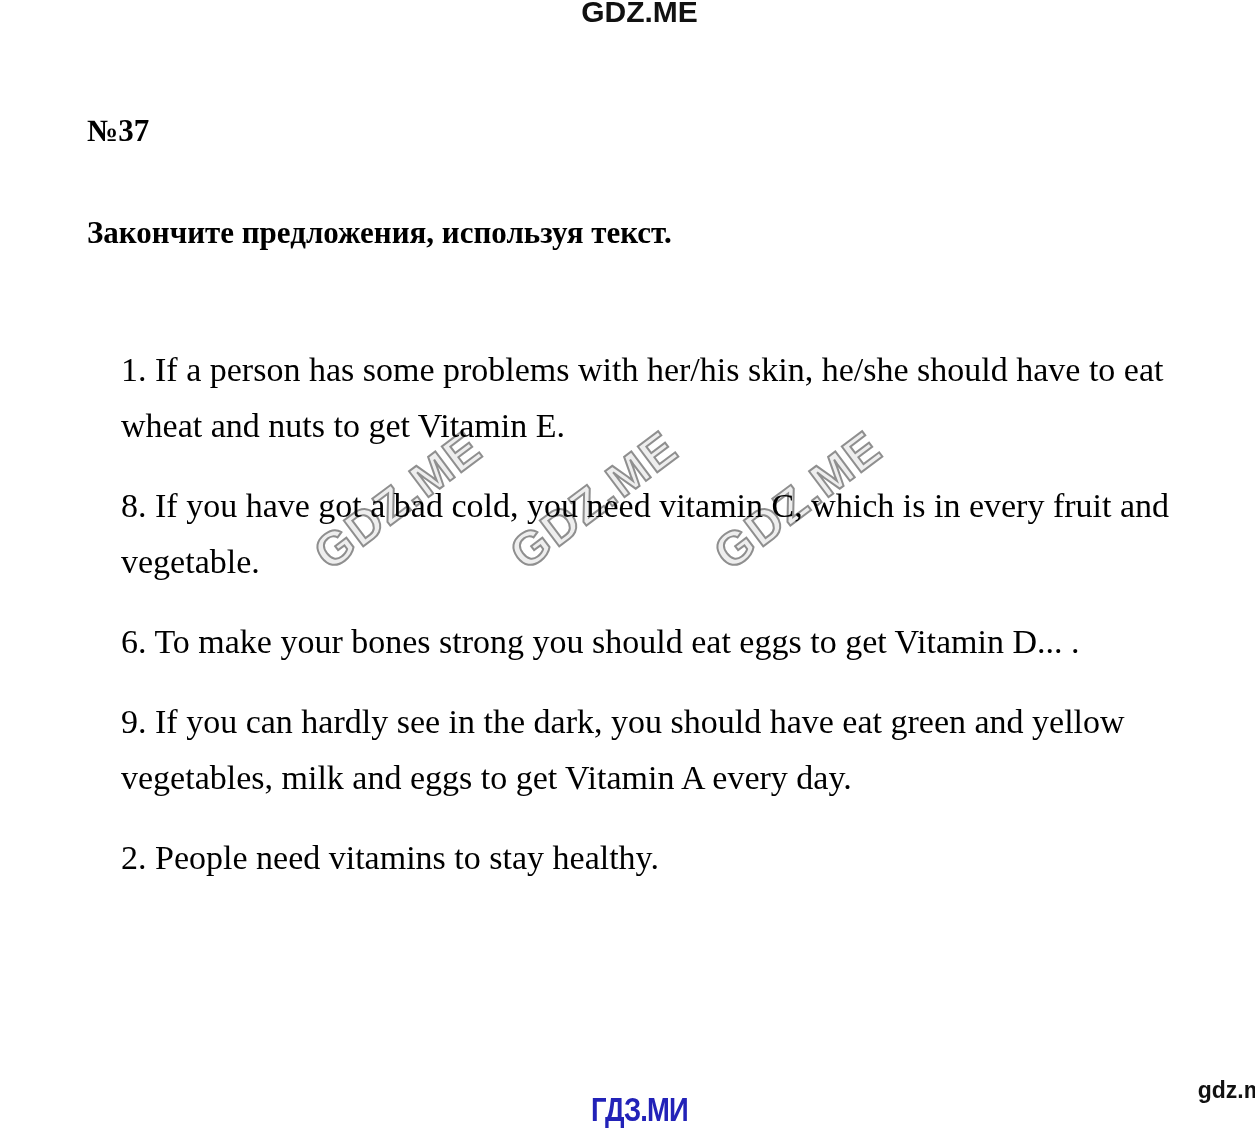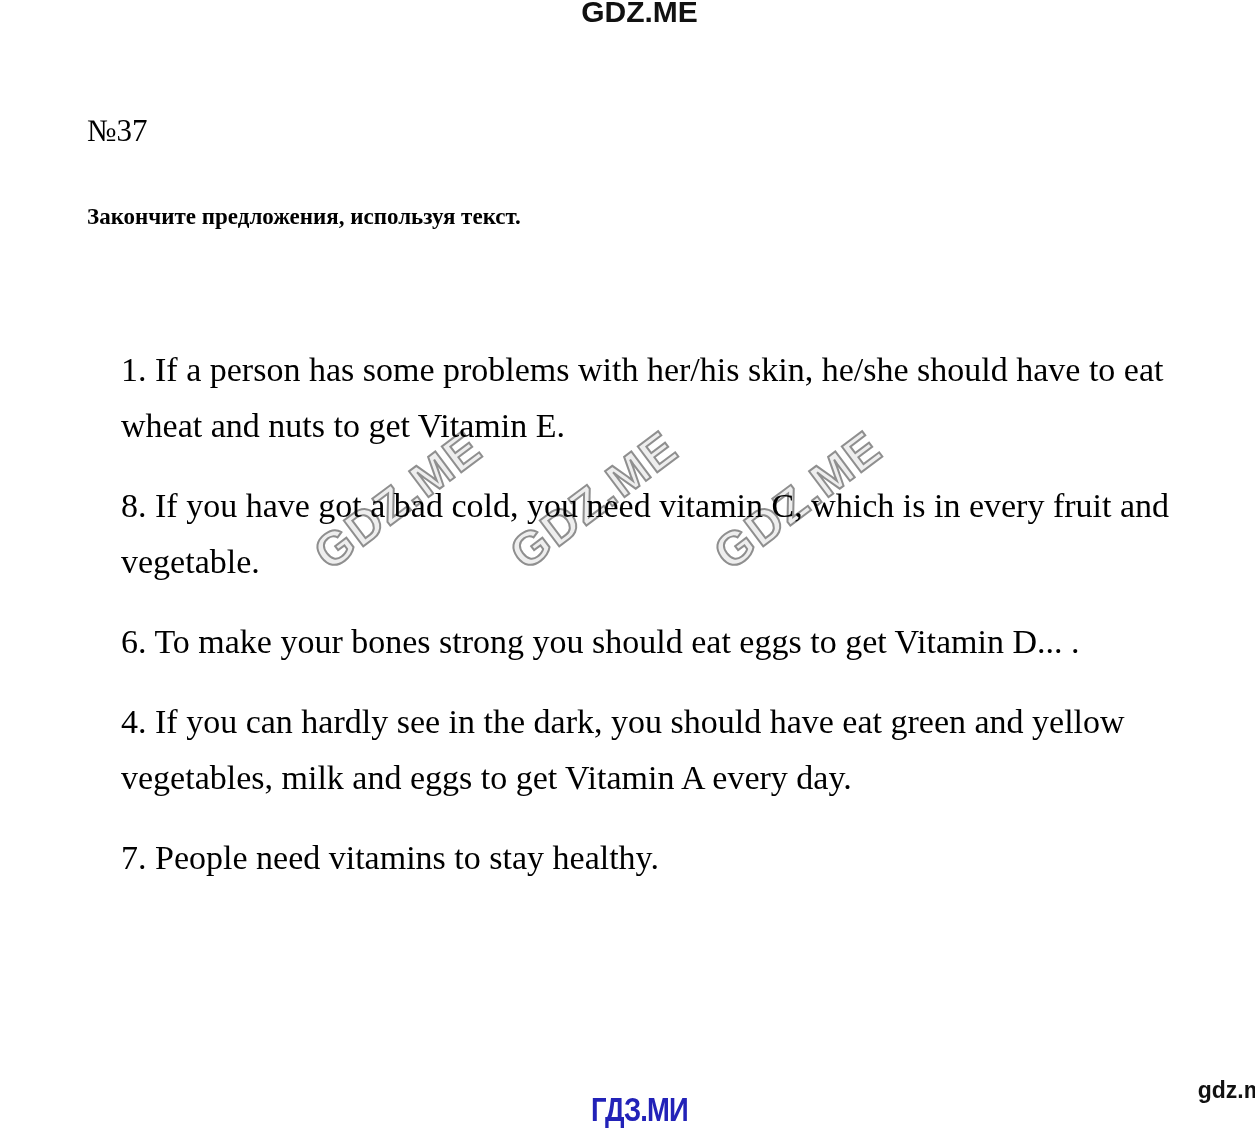--- a/index.html
+++ b/index.html
@@ -31,33 +31,33 @@
     line-height: 32px;
     color: #111111;
     z-index: 2;
   }
 
   
   .task-number {
     position: absolute;
     left: 87px;
     top: 112px;
-    font-weight: 400;
+    font-weight: 700;
     font-size: 31px;
     line-height: 38px;
     z-index: 2;
   }
 
   
   .instruction {
     position: absolute;
     left: 87px;
-    top: 198px;
+    top: 214px;
     font-weight: 700;
-    font-size: 23px;
+    font-size: 31px;
     line-height: 38px;
     z-index: 2;
   }
 
   
   .answers {
     position: absolute;
     left: 121px;
     top: 342px;
     width: 1050px;
@@ -140,23 +140,23 @@
   <div class="task-number">№37</div>
 
   <div class="instruction">Закончите предложения, используя текст.</div>
 
   <div class="answers">
     <p>1. If a person has some problems with her/his skin, he/she should have to eat
 wheat and nuts to get Vitamin E.</p>
     <p>8. If you have got a bad cold, you need vitamin C, which is in every fruit and
 vegetable.</p>
     <p>6. To make your bones strong you should eat eggs to get Vitamin D... .</p>
-    <p>4. If you can hardly see in the dark, you should have eat green and yellow
+    <p>9. If you can hardly see in the dark, you should have eat green and yellow
 vegetables, milk and eggs to get Vitamin A every day.</p>
-    <p>7. People need vitamins to stay healthy.</p>
+    <p>2. People need vitamins to stay healthy.</p>
   </div>
 
   <div class="footer-brand">
     <a href="#">ГДЗ.МИ</a>
   </div>
 
   <div class="footer-site">gdz.me</div>
 
 </div>
 

